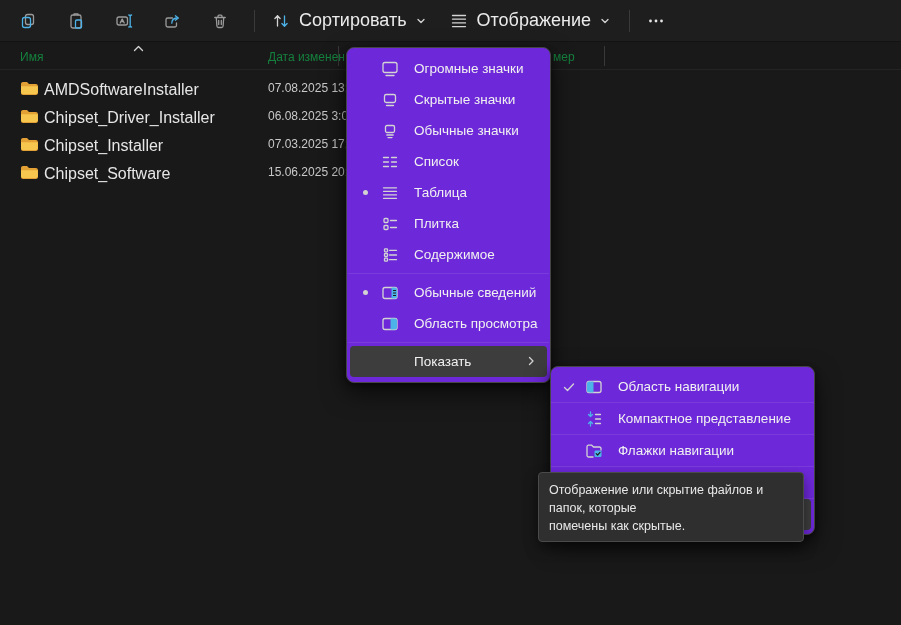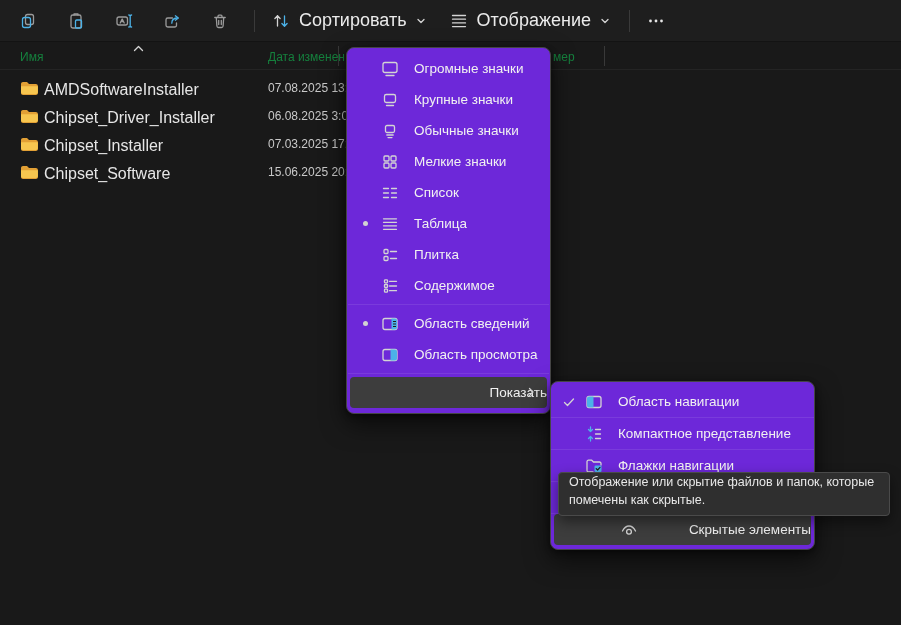--- a/index.html
+++ b/index.html
@@ -42,40 +42,40 @@
   .frow .ficon { position:absolute; left:20px; top:7px; }
   .frow .fname { position:absolute; left:44px; top:7px; font-size:16px; color:#e6e6e6; white-space:nowrap; }
   .frow .fdate { position:absolute; left:268px; top:7px; font-size:12px; color:#c9c9c9; white-space:nowrap; }
 
   
   .menu {
     position:absolute; background:#6d28d9; border:1px solid #454545; border-radius:8px;
     box-shadow:0 10px 24px rgba(0,0,0,0.6), 0 2px 6px rgba(0,0,0,0.45);
   }
   #view-menu { left:346px; top:47px; width:205px; padding:5px 0; z-index:10; }
-  #show-submenu { left:550px; top:381px; width:265px; padding:4px 0; z-index:11; }
+  #show-submenu { left:550px; top:366px; width:265px; padding:4px 0; z-index:11; }
   .mi {
     height:31px; margin:0 3px; border-radius:4px; display:flex; align-items:center;
     font-size:13.5px; color:#f1f1f1; position:relative;
   }
-  .mi.hl { background:#3d3d3d;justify-content:space-between; }
+  .mi.hl { background:#3d3d3d; }
   .mi-mark { width:30px; flex:0 0 auto; display:flex; align-items:center; justify-content:center; }
   .mi-dot { width:5px; height:5px; border-radius:50%; background:#d2d2d2; }
   .mi-icon { width:20px; height:20px; flex:0 0 auto; }
   .mi-label { margin-left:14px; white-space:nowrap; }
   .mi-chevron { position:absolute; right:10px; top:9px; }
   .menu-sep { height:1px; background:rgba(255,255,255,0.09); margin:3px 1px; }
   #show-submenu .menu-sep { margin:0; }
   .mi-spacer { height:31px; }
 
   
   .tooltip {
-    position:absolute; left:558px; top:472px; width:332px; z-index:12;
+    position:absolute; left:538px; top:472px; width:266px; z-index:12;
     background:#2f2f2f; border:1px solid #4a4a4a; border-radius:4px;
-    padding:0 10px 6px; font-size:12.5px; line-height:18px; color:#e8e8e8;
+    padding:8px 10px 6px; font-size:12.5px; line-height:18px; color:#e8e8e8;
     box-shadow:0 6px 14px rgba(0,0,0,0.45);
   }
 
   .ic-stroke { stroke:#d4d4d4; stroke-width:1.3; fill:none; stroke-linecap:round; stroke-linejoin:round; }
   .ic-gray   { stroke:#9b9b9b; stroke-width:1.3; fill:none; stroke-linecap:round; stroke-linejoin:round; }
   .ic-blue   { stroke:#4cb2e8; stroke-width:1.3; fill:none; stroke-linecap:round; stroke-linejoin:round; }
 </style>
 </head>
 <body>
 
@@ -235,43 +235,31 @@
     <span class="mi-label">Огромные значки</span>
   </div>
   <div class="mi">
     <span class="mi-mark"></span>
     <span class="mi-icon">
       <svg width="20" height="20" viewBox="0 0 20 20">
           <rect class="ic-stroke" x="4.5" y="4.5" width="11" height="8" rx="1.8"></rect>
           <path class="ic-stroke" d="M6.5 15.5 h7"></path>
         </svg>
     </span>
-    <span class="mi-label">Крупные значки</span>
+    <span class="mi-label">Скрытые значки</span>
   </div>
   <div class="mi">
     <span class="mi-mark"></span>
     <span class="mi-icon">
       <svg width="20" height="20" viewBox="0 0 20 20">
           <rect class="ic-stroke" x="5.5" y="4.5" width="9" height="7" rx="1.5"></rect>
           <path class="ic-stroke" d="M6.8 14 h6.4 M8 16.6 h4"></path>
         </svg>
     </span>
     <span class="mi-label">Обычные значки</span>
-  </div>
-  <div class="mi">
-    <span class="mi-mark"></span>
-    <span class="mi-icon">
-      <svg width="20" height="20" viewBox="0 0 20 20">
-          <rect class="ic-stroke" x="4" y="4" width="5" height="5" rx="1"></rect>
-          <rect class="ic-stroke" x="11" y="4" width="5" height="5" rx="1"></rect>
-          <rect class="ic-stroke" x="4" y="11" width="5" height="5" rx="1"></rect>
-          <rect class="ic-stroke" x="11" y="11" width="5" height="5" rx="1"></rect>
-        </svg>
-    </span>
-    <span class="mi-label">Мелкие значки</span>
   </div>
   <div class="mi">
     <span class="mi-mark"></span>
     <span class="mi-icon">
       <svg width="20" height="20" viewBox="0 0 20 20">
           <path class="ic-stroke" d="M3.5 5.5 h5 M3.5 10 h5 M3.5 14.5 h5 M11.5 5.5 h5 M11.5 10 h5 M11.5 14.5 h5" stroke-width="1.2"></path>
         </svg>
     </span>
     <span class="mi-label">Список</span>
   </div>
@@ -319,21 +307,21 @@
     <span class="mi-mark">
         <span class="mi-dot"></span>
       </span>
     <span class="mi-icon">
       <svg width="20" height="20" viewBox="0 0 20 20">
           <rect class="ic-stroke" x="3" y="4.5" width="14" height="11" rx="2"></rect>
           <path d="M11.5 4.5 h3.5 a2 2 0 0 1 2 2 v7 a2 2 0 0 1 -2 2 h-3.5 z" fill="#4cb2e8"></path>
           <path d="M13 7.5 h3 M13 10 h3 M13 12.5 h3" stroke="#1e1e1e" stroke-width="1"></path>
         </svg>
     </span>
-    <span class="mi-label">Область сведений</span>
+    <span class="mi-label">Обычные сведений</span>
   </div>
   <div class="mi">
     <span class="mi-mark"></span>
     <span class="mi-icon">
       <svg width="20" height="20" viewBox="0 0 20 20">
           <rect class="ic-stroke" x="3" y="4.5" width="14" height="11" rx="2"></rect>
           <path d="M10.5 4.5 h4.5 a2 2 0 0 1 2 2 v7 a2 2 0 0 1 -2 2 h-4.5 z" fill="#4cb2e8"></path>
         </svg>
     </span>
     <span class="mi-label">Область просмотра</span>

